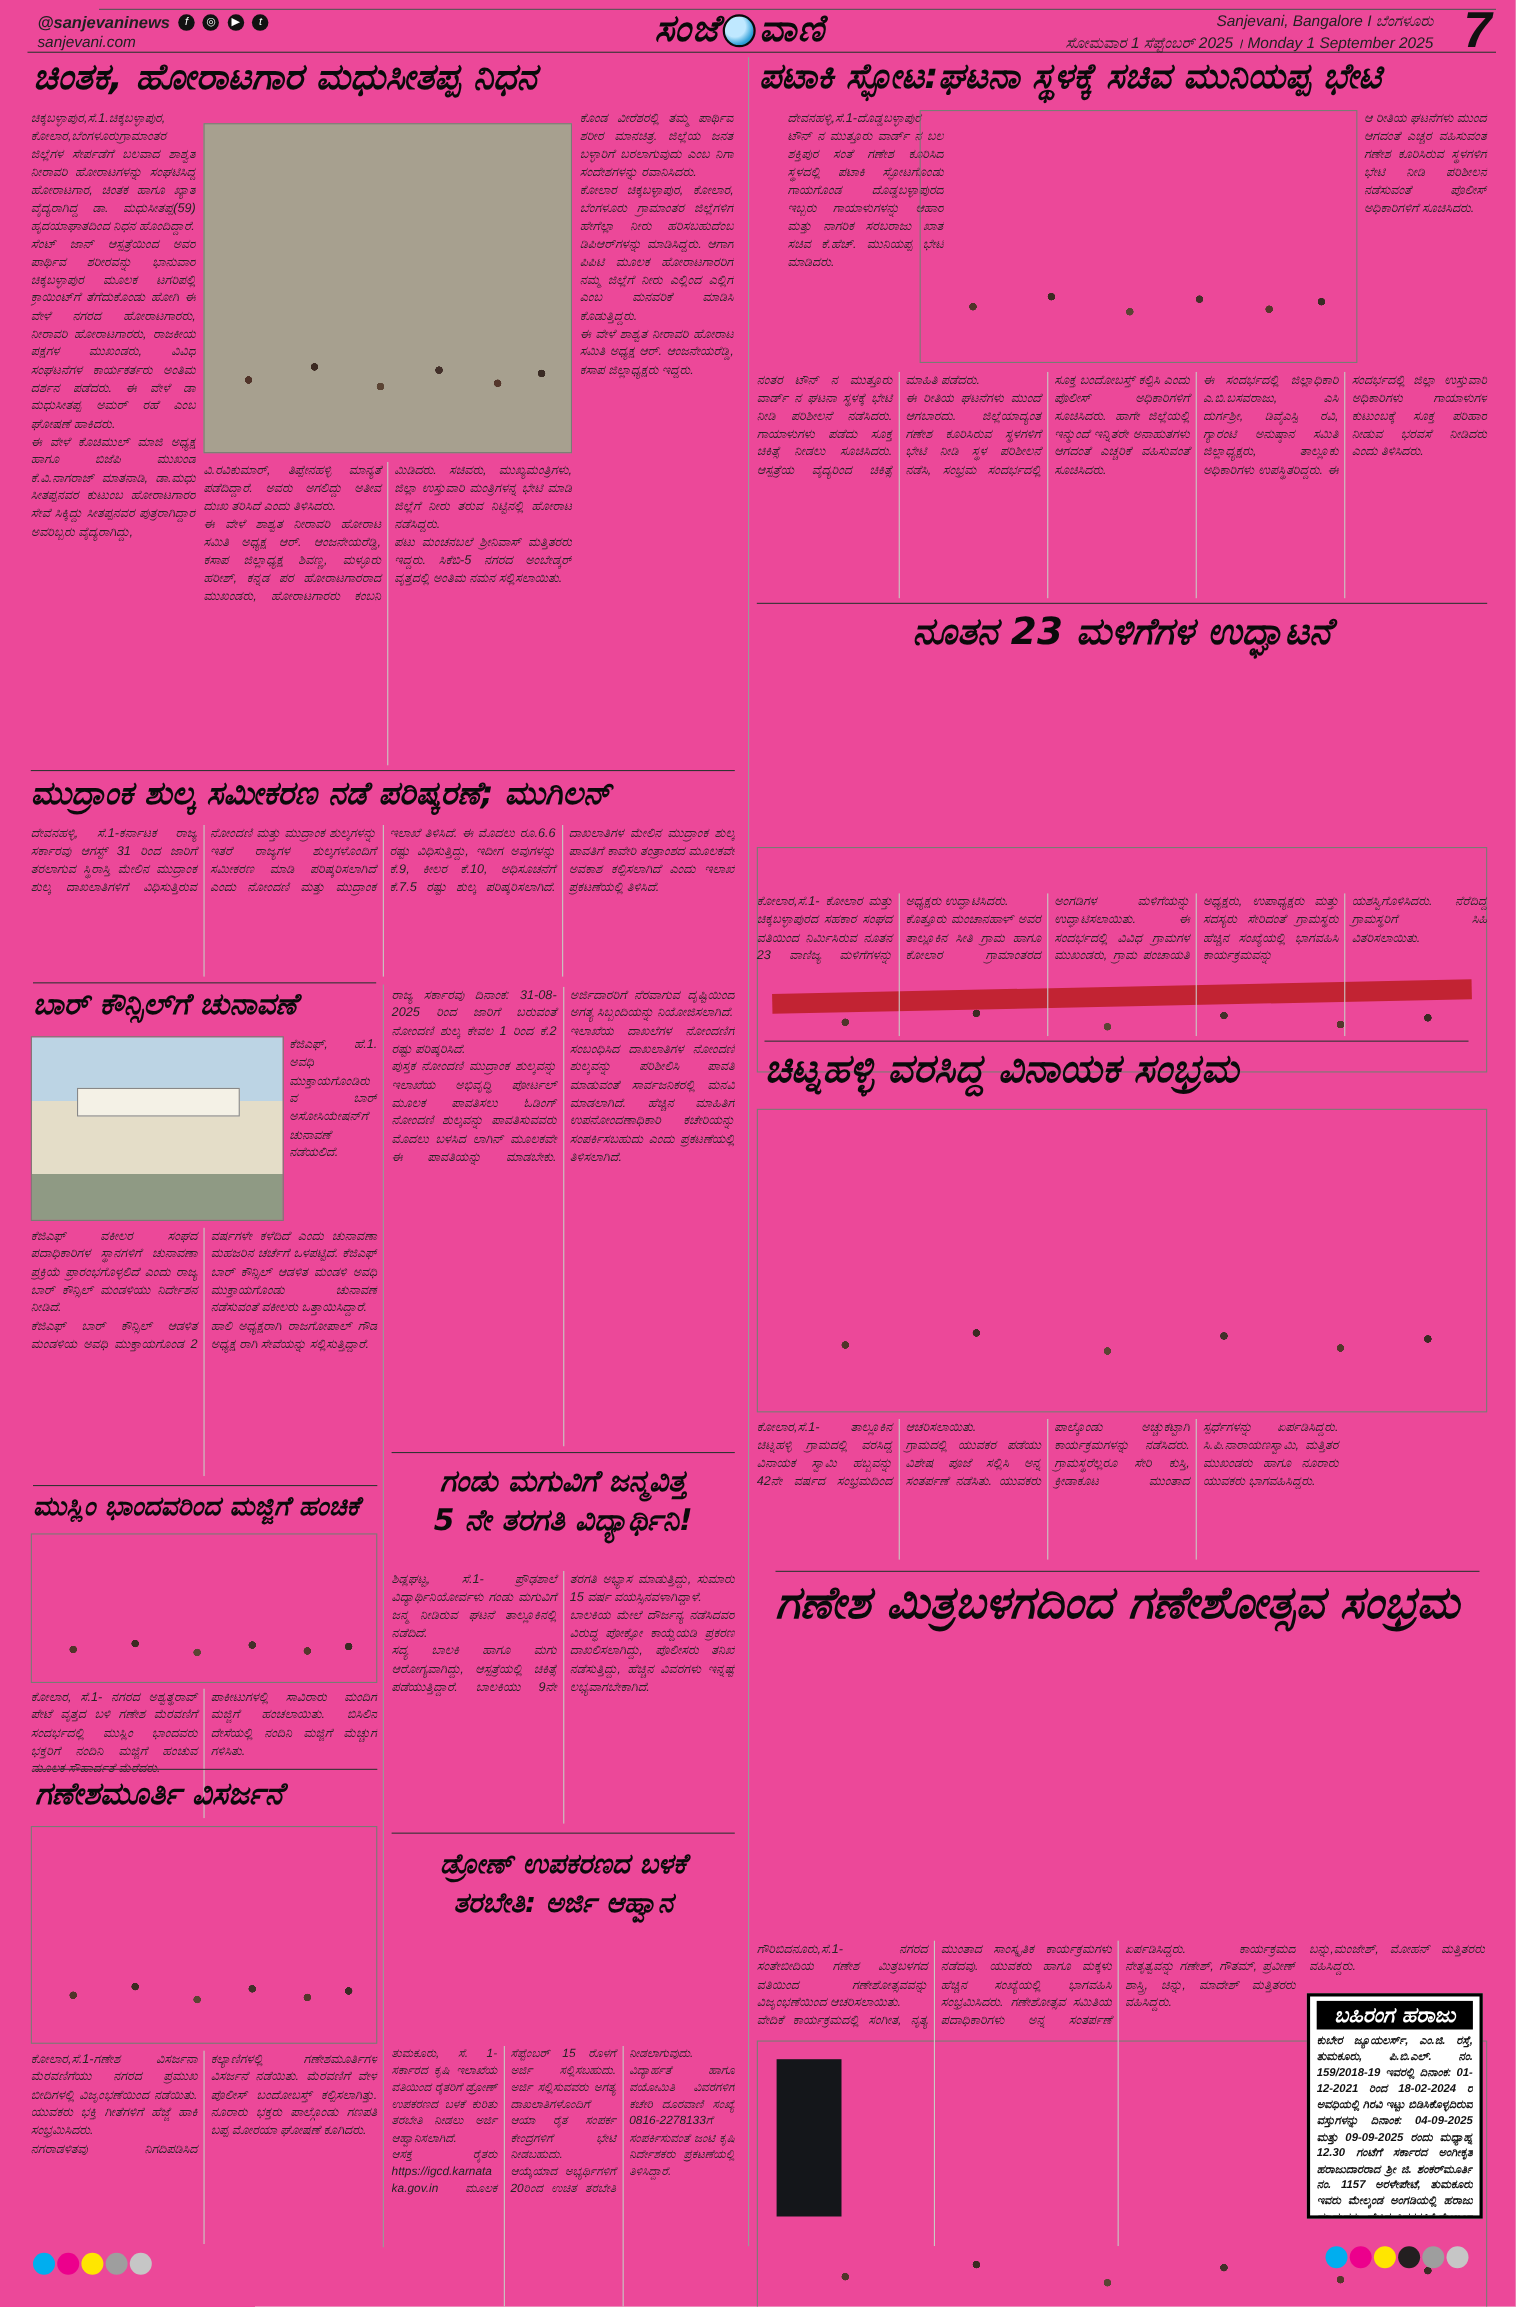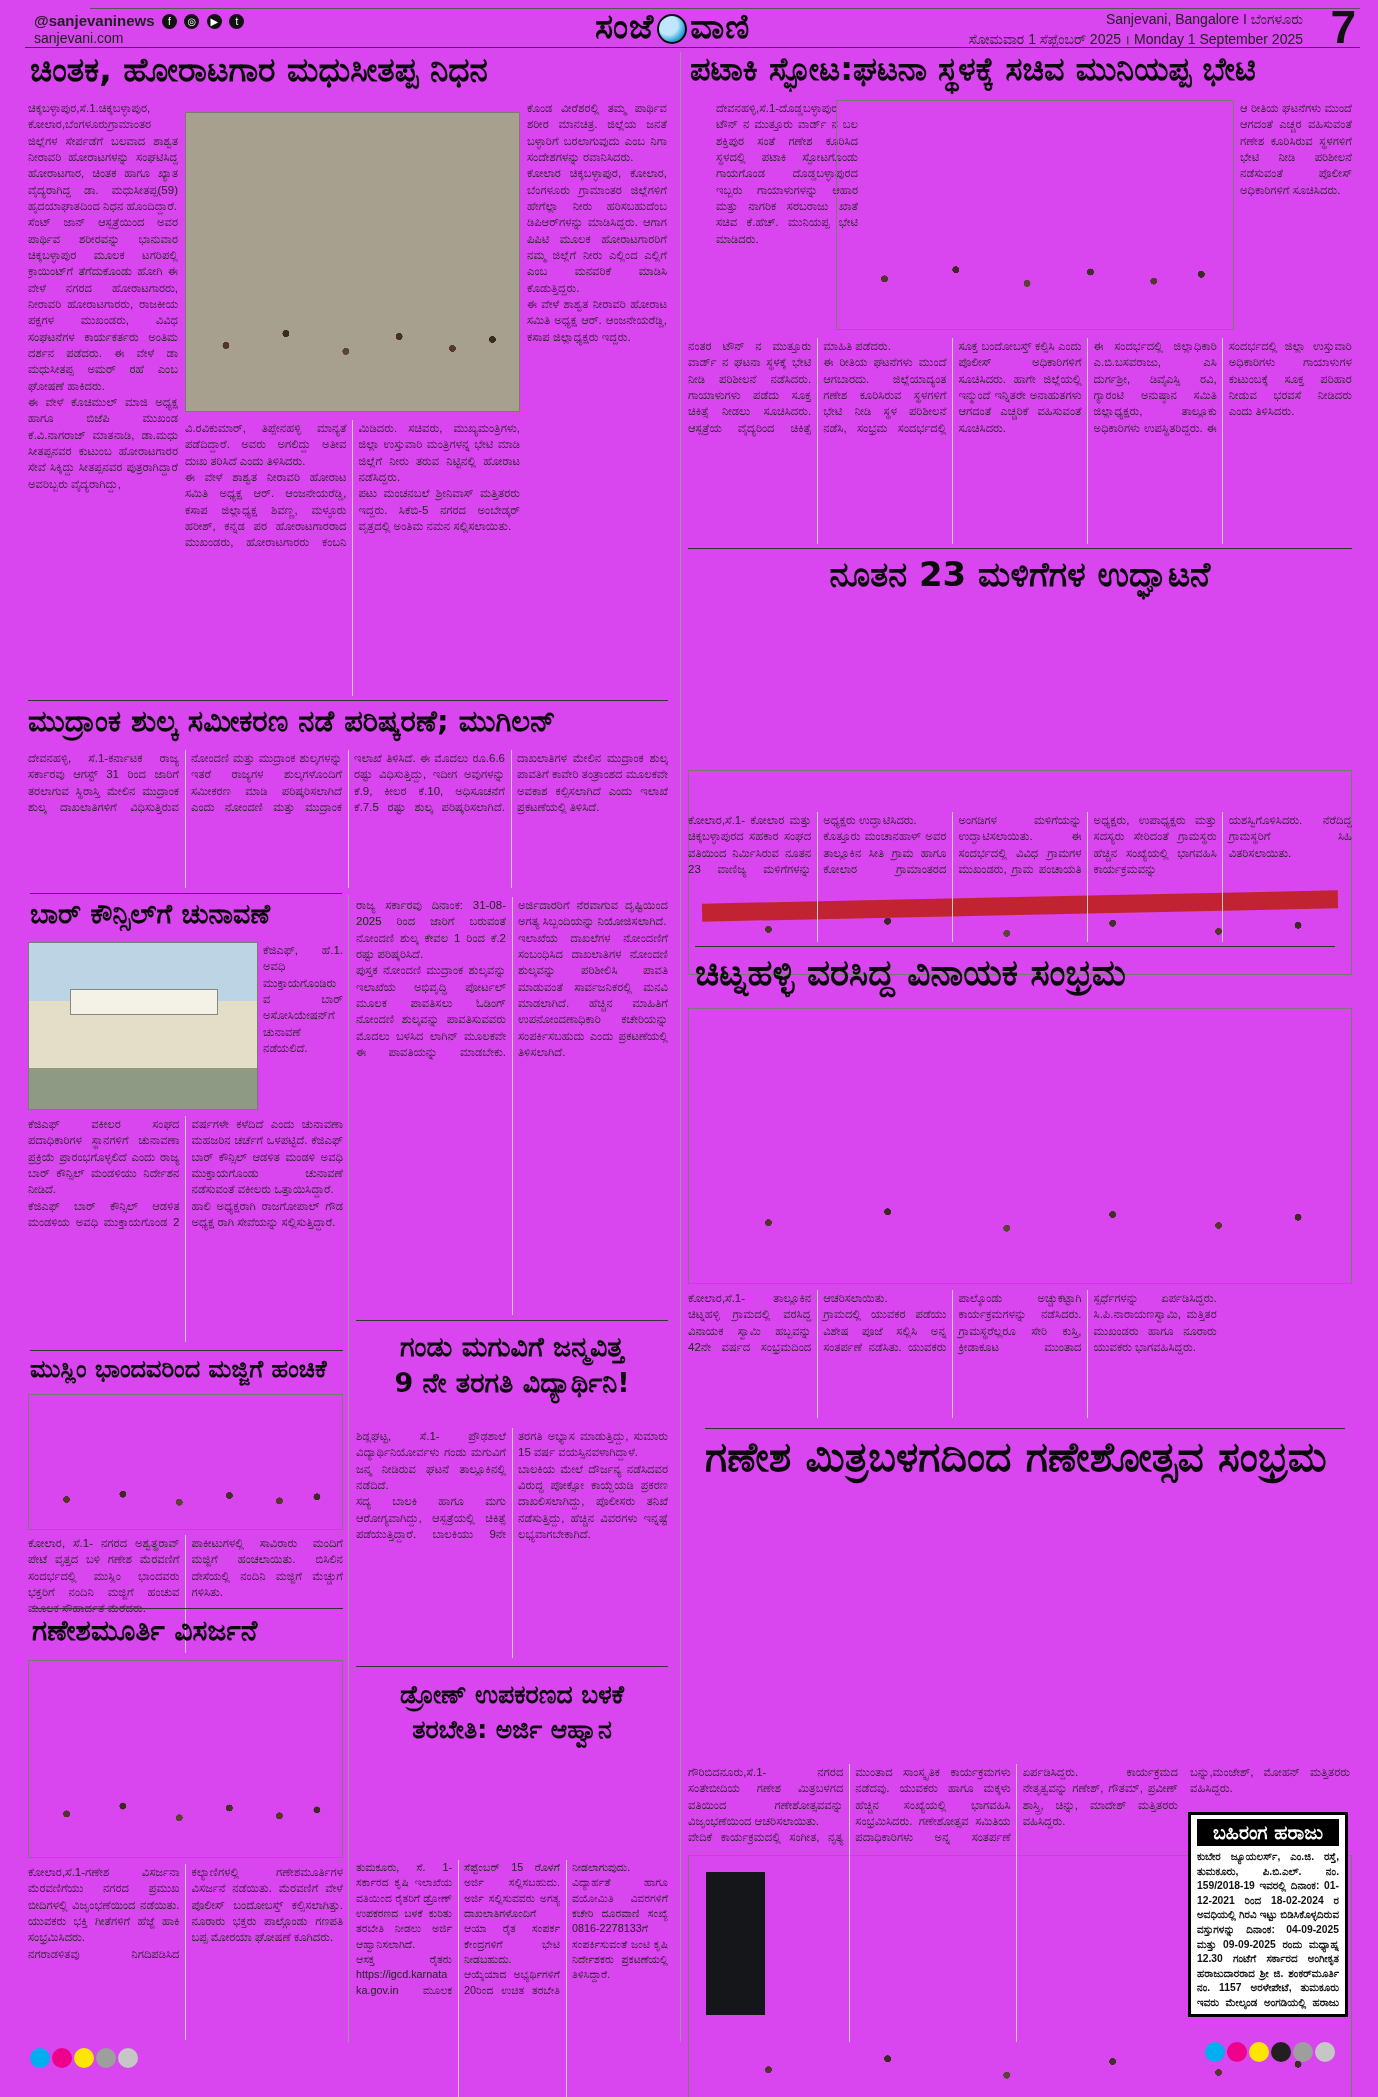--- a/index.html
+++ b/index.html
@@ -1,17 +1,17 @@
 <!DOCTYPE html>
 <html><head>
 <meta charset="utf-8">
 <style>
   html,body{margin:0;padding:0;background:#e8e8e4;}
-  .page{position:relative;width:1378px;height:2097px;margin:0 auto;background:#d946ef;
-        font-family:"Liberation Sans","DejaVu Sans",sans-serif;color:#1c1c1c;overflow:hidden;}
+  .page{position:relative;width:1378px;height:2097px;margin:0 auto;background:#ec4899;
+        font-family:"Liberation Sans","DejaVu Sans",sans-serif;color:#1c1c1c;overflow:hidden;font-style:italic;}
   .abs{position:absolute;}
   .rule-h{position:absolute;height:1px;background:#555;}
   .rule-v{position:absolute;width:1px;background:#999;}
 
   
   .hdr-social{font-size:15px;color:#222;font-weight:bold;}
   .hdr-web{font-size:14px;color:#222;}
   .soc{display:inline-block;width:15px;height:15px;border-radius:50%;background:#111;color:#fff;
        font-size:10px;line-height:15px;text-align:center;margin-left:3px;vertical-align:middle;}
   .masthead{font-family:"DejaVu Sans",sans-serif;font-weight:900;font-size:34px;letter-spacing:1px;color:#0a0a0a;white-space:nowrap;}
@@ -122,21 +122,21 @@
 ಕೆಜಿಎಫ್ ಬಾರ್ ಕೌನ್ಸಿಲ್ ಆಡಳಿತ ಮಂಡಳಿಯ ಅವಧಿ ಮುಕ್ತಾಯಗೊಂಡ 2 ವರ್ಷಗಳೇ ಕಳೆದಿದೆ ಎಂದು ಚುನಾವಣಾ ಮಹಜರಿನ ಚರ್ಚೆಗೆ ಒಳಪಟ್ಟಿದೆ. ಕೆಜಿಎಫ್ ಬಾರ್ ಕೌನ್ಸಿಲ್ ಆಡಳಿತ ಮಂಡಳಿ ಅವಧಿ ಮುಕ್ತಾಯಗೊಂಡು ಚುನಾವಣೆ ನಡೆಸುವಂತೆ ವಕೀಲರು ಒತ್ತಾಯಿಸಿದ್ದಾರೆ.
 ಹಾಲಿ ಅಧ್ಯಕ್ಷರಾಗಿ ರಾಜಗೋಪಾಲ್ ಗೌಡ ಅಧ್ಯಕ್ಷ ರಾಗಿ ಸೇವೆಯನ್ನು ಸಲ್ಲಿಸುತ್ತಿದ್ದಾರೆ.</div>
 
   <div class="abs hl rt" style="left:30px;top:1350px;width:313px;font-size:24px;padding-top:5px;">ಮುಸ್ಲಿಂ ಭಾಂದವರಿಂದ ಮಜ್ಜಿಗೆ ಹಂಚಿಕೆ</div>
   <div class="abs photo ph-crowd-blue crowd-dots" style="left:28px;top:1394px;width:315px;height:136px;"></div>
   <div class="abs body-txt cols2" style="left:28px;top:1535px;width:315px;height:118px;">ಕೋಲಾರ, ಸೆ.1- ನಗರದ ಅಶ್ವತ್ಥರಾವ್ ಪೇಟೆ ವೃತ್ತದ ಬಳಿ ಗಣೇಶ ಮೆರವಣಿಗೆ ಸಂದರ್ಭದಲ್ಲಿ ಮುಸ್ಲಿಂ ಭಾಂದವರು ಭಕ್ತರಿಗೆ ನಂದಿನಿ ಮಜ್ಜಿಗೆ ಹಂಚುವ ಮೂಲಕ ಸೌಹಾರ್ದತೆ ಮೆರೆದರು.
 ಪಾಕೀಟುಗಳಲ್ಲಿ ಸಾವಿರಾರು ಮಂದಿಗೆ ಮಜ್ಜಿಗೆ ಹಂಚಲಾಯಿತು. ಬಿಸಿಲಿನ ದೇಸೆಯಲ್ಲಿ ನಂದಿನಿ ಮಜ್ಜಿಗೆ ಮೆಚ್ಚುಗೆ ಗಳಿಸಿತು.</div>
 
   <div class="abs hl rt ctr" style="left:356px;top:1320px;width:312px;font-size:27px;padding-top:8px;line-height:1.35;">
     <div>ಗಂಡು ಮಗುವಿಗೆ ಜನ್ಮವಿತ್ತ</div>
-    <div>9 ನೇ ತರಗತಿ ವಿದ್ಯಾರ್ಥಿನಿ!</div>
+    <div>5 ನೇ ತರಗತಿ ವಿದ್ಯಾರ್ಥಿನಿ!</div>
   </div>
   <div class="abs body-txt cols2" style="left:356px;top:1428px;width:312px;height:230px;">ಶಿಡ್ಲಘಟ್ಟ, ಸೆ.1- ಪ್ರೌಢಶಾಲೆ ವಿದ್ಯಾರ್ಥಿನಿಯೋರ್ವಳು ಗಂಡು ಮಗುವಿಗೆ ಜನ್ಮ ನೀಡಿರುವ ಘಟನೆ ತಾಲ್ಲೂಕಿನಲ್ಲಿ ನಡೆದಿದೆ.
 ಸದ್ಯ ಬಾಲಕಿ ಹಾಗೂ ಮಗು ಆರೋಗ್ಯವಾಗಿದ್ದು, ಆಸ್ಪತ್ರೆಯಲ್ಲಿ ಚಿಕಿತ್ಸೆ ಪಡೆಯುತ್ತಿದ್ದಾರೆ. ಬಾಲಕಿಯು 9ನೇ ತರಗತಿ ಅಭ್ಯಾಸ ಮಾಡುತ್ತಿದ್ದು, ಸುಮಾರು 15 ವರ್ಷ ವಯಸ್ಸಿನವಳಾಗಿದ್ದಾಳೆ.
 ಬಾಲಕಿಯ ಮೇಲೆ ದೌರ್ಜನ್ಯ ನಡೆಸಿದವರ ವಿರುದ್ಧ ಪೋಕ್ಸೋ ಕಾಯ್ದೆಯಡಿ ಪ್ರಕರಣ ದಾಖಲಿಸಲಾಗಿದ್ದು, ಪೊಲೀಸರು ತನಿಖೆ ನಡೆಸುತ್ತಿದ್ದು, ಹೆಚ್ಚಿನ ವಿವರಗಳು ಇನ್ನಷ್ಟೆ ಲಭ್ಯವಾಗಬೇಕಾಗಿದೆ.</div>
 
   <div class="abs hl rt" style="left:32px;top:1608px;width:311px;font-size:28px;padding-top:6px;">ಗಣೇಶಮೂರ್ತಿ ವಿಸರ್ಜನೆ</div>
   <div class="abs photo ph-procession crowd-dots" style="left:28px;top:1660px;width:315px;height:198px;"></div>
   <div class="abs body-txt cols2" style="left:28px;top:1864px;width:315px;height:176px;">ಕೋಲಾರ,ಸೆ.1-ಗಣೇಶ ವಿಸರ್ಜನಾ ಮೆರವಣಿಗೆಯು ನಗರದ ಪ್ರಮುಖ ಬೀದಿಗಳಲ್ಲಿ ವಿಜೃಂಭಣೆಯಿಂದ ನಡೆಯಿತು. ಯುವಕರು ಭಕ್ತಿ ಗೀತೆಗಳಿಗೆ ಹೆಜ್ಜೆ ಹಾಕಿ ಸಂಭ್ರಮಿಸಿದರು.
 ನಗರಾಡಳಿತವು ನಿಗದಿಪಡಿಸಿದ ಕಲ್ಯಾಣಿಗಳಲ್ಲಿ ಗಣೇಶಮೂರ್ತಿಗಳ ವಿಸರ್ಜನೆ ನಡೆಯಿತು. ಮೆರವಣಿಗೆ ವೇಳೆ ಪೊಲೀಸ್ ಬಂದೋಬಸ್ತ್ ಕಲ್ಪಿಸಲಾಗಿತ್ತು. ನೂರಾರು ಭಕ್ತರು ಪಾಲ್ಗೊಂಡು ಗಣಪತಿ ಬಪ್ಪ ಮೋರಯಾ ಘೋಷಣೆ ಕೂಗಿದರು.</div>
 

